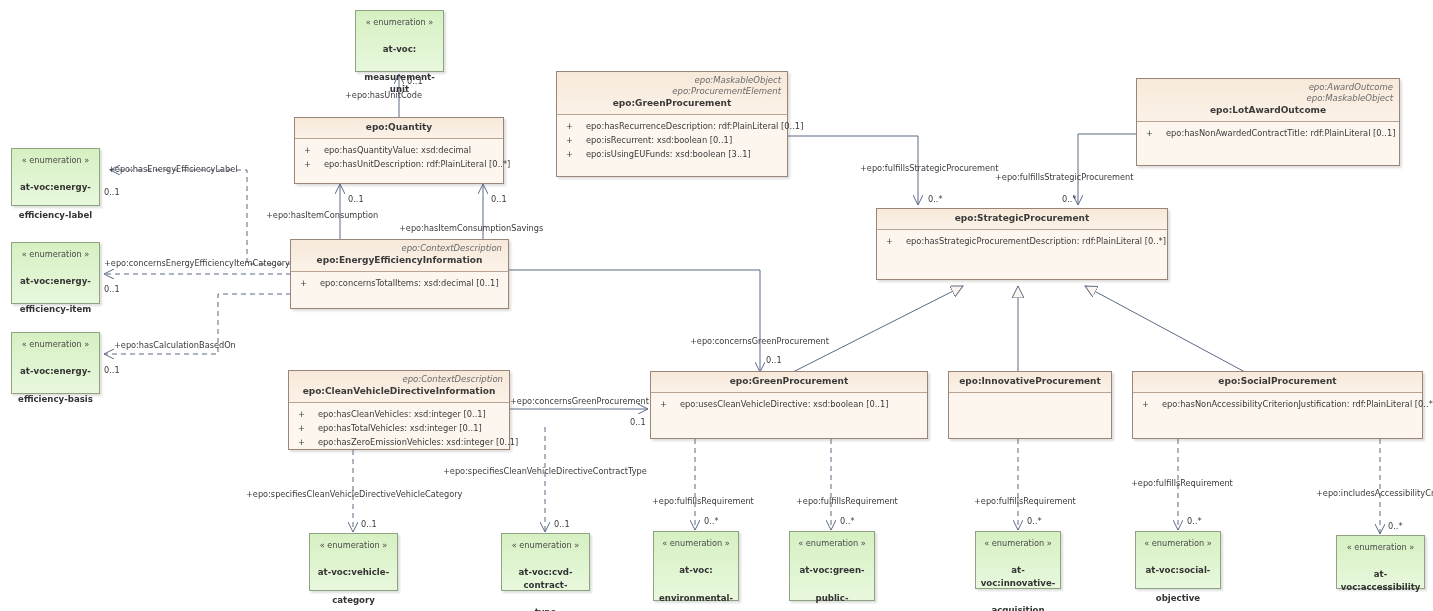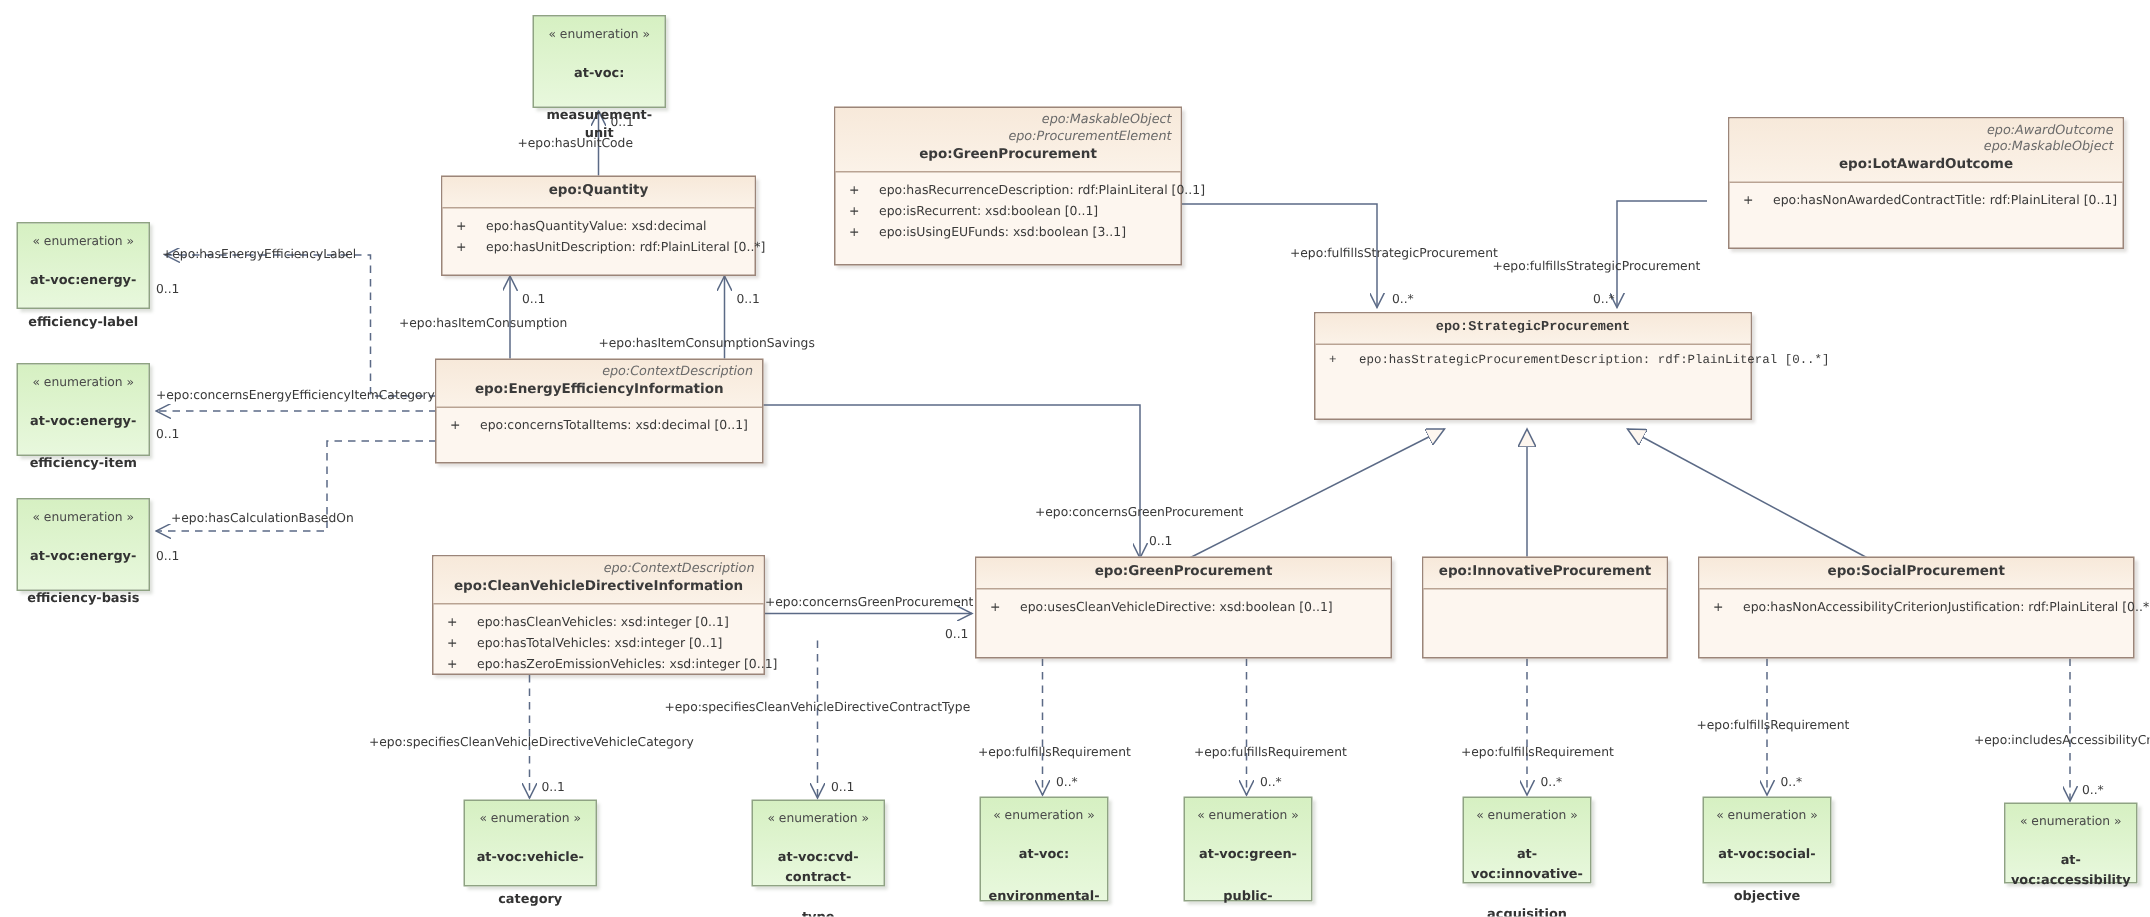--- a/index.html
+++ b/index.html
@@ -173,42 +173,42 @@
       <div class="stereos">epo:ProcurementElement</div>
       <div class="cname">epo:GreenProcurement</div>
     </div>
     <div class="attrs">
       <div class="attr"><span class="vis">+</span><span>epo:hasRecurrenceDescription: rdf:PlainLiteral [0..1]</span></div>
       <div class="attr"><span class="vis">+</span><span>epo:isRecurrent: xsd:boolean [0..1]</span></div>
       <div class="attr"><span class="vis">+</span><span>epo:isUsingEUFunds: xsd:boolean [3..1]</span></div>
     </div>
   </div>
 
-  <div class="cls" style="left:1136px;top:76px;width:264px;height:88px;margin-left:16px;">
+  <div class="cls" style="left:1136px;top:76px;width:264px;height:88px;">
     <div class="hdr">
       <div class="stereos">epo:AwardOutcome</div>
       <div class="stereos">epo:MaskableObject</div>
       <div class="cname">epo:LotAwardOutcome</div>
     </div>
     <div class="attrs">
       <div class="attr"><span class="vis">+</span><span>epo:hasNonAwardedContractTitle: rdf:PlainLiteral [0..1]</span></div>
     </div>
   </div>
 
   <div class="cls" style="left:290px;top:237px;width:219px;height:70px;">
     <div class="hdr">
       <div class="stereos">epo:ContextDescription</div>
       <div class="cname">epo:EnergyEfficiencyInformation</div>
     </div>
     <div class="attrs">
       <div class="attr"><span class="vis">+</span><span>epo:concernsTotalItems: xsd:decimal [0..1]</span></div>
     </div>
   </div>
 
-  <div class="cls" style="left:876px;top:206px;width:292px;height:72px;font-family:Liberation Mono, monospace;">
+  <div class="cls" style="left:876px;top:206px;width:292px;height:72px;">
     <div class="hdr">
       <div class="cname">epo:StrategicProcurement</div>
     </div>
     <div class="attrs">
       <div class="attr"><span class="vis">+</span><span>epo:hasStrategicProcurementDescription: rdf:PlainLiteral [0..*]</span></div>
     </div>
   </div>
 
   <div class="cls" style="left:288px;top:368px;width:222px;height:80px;">
     <div class="hdr">

